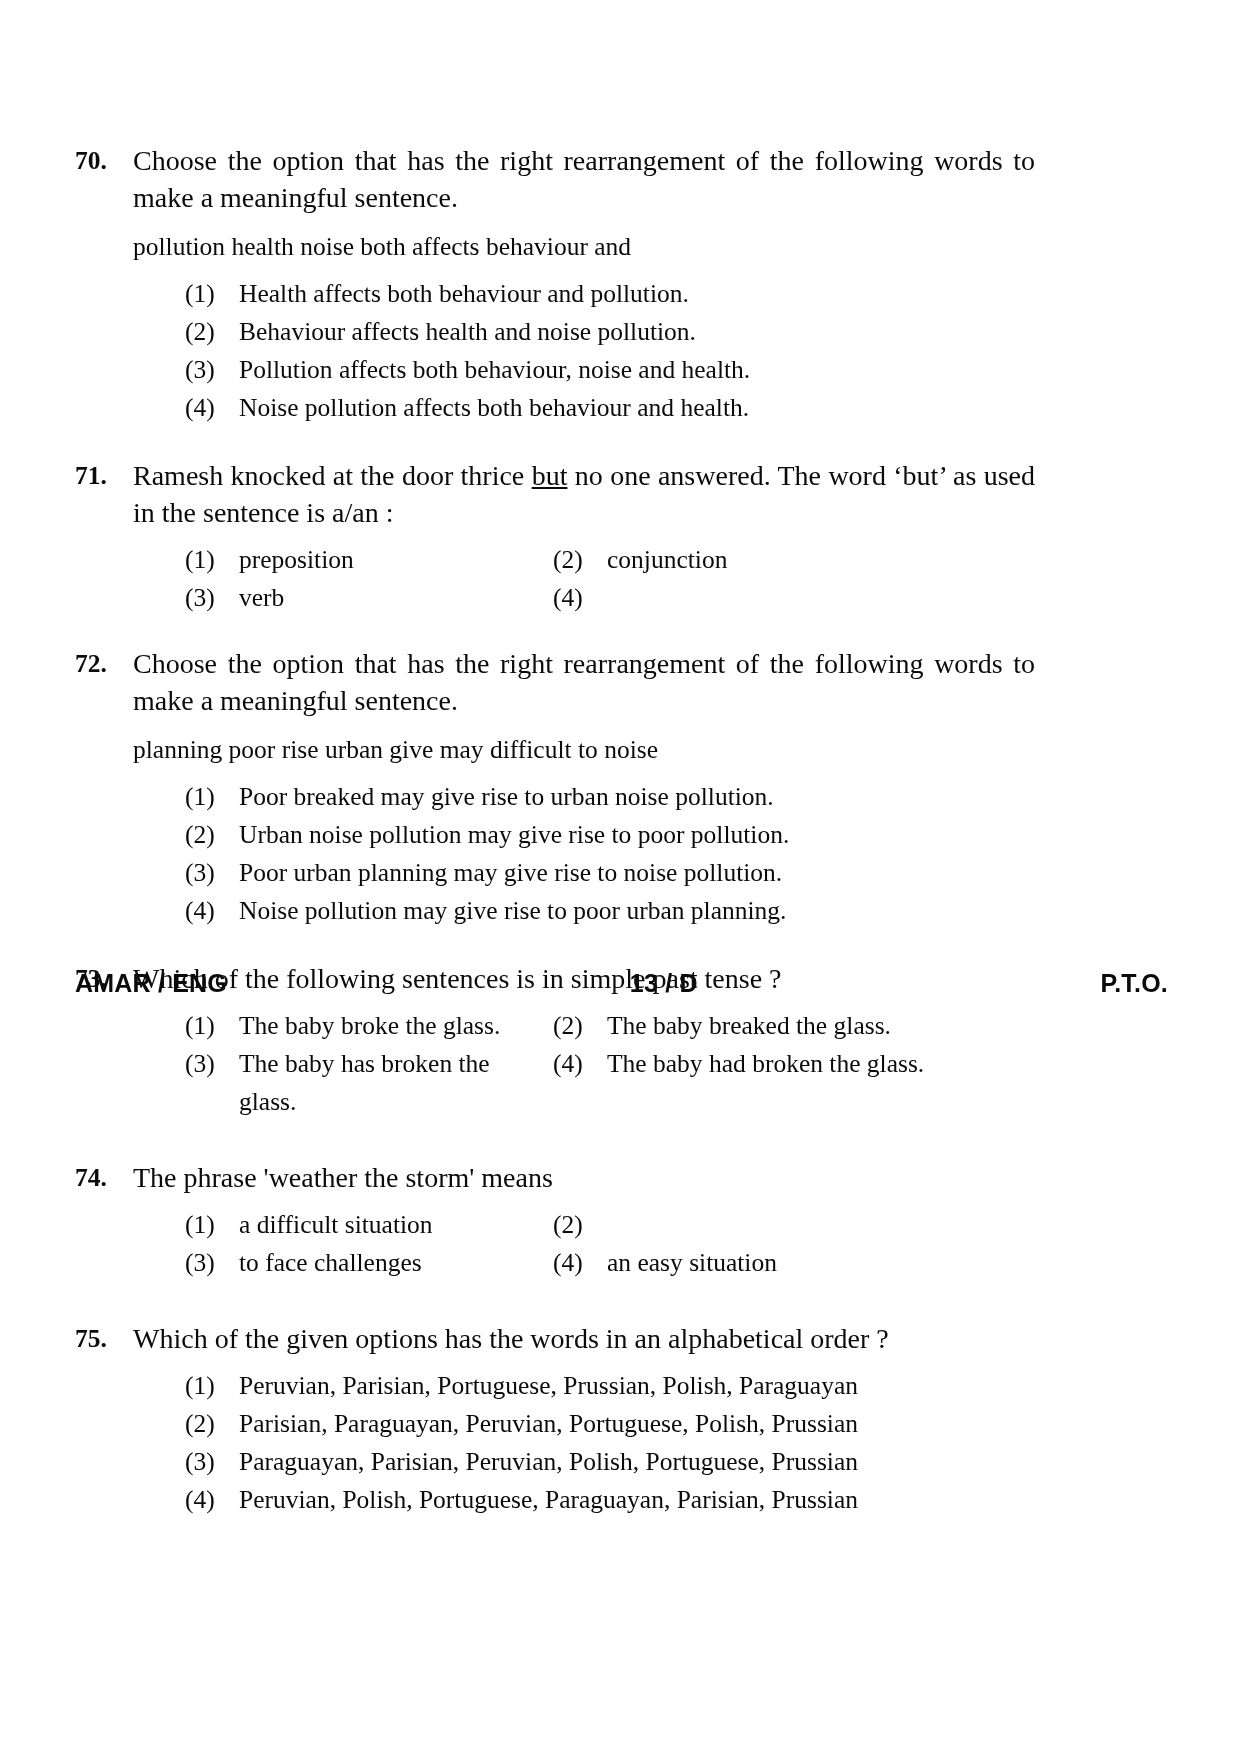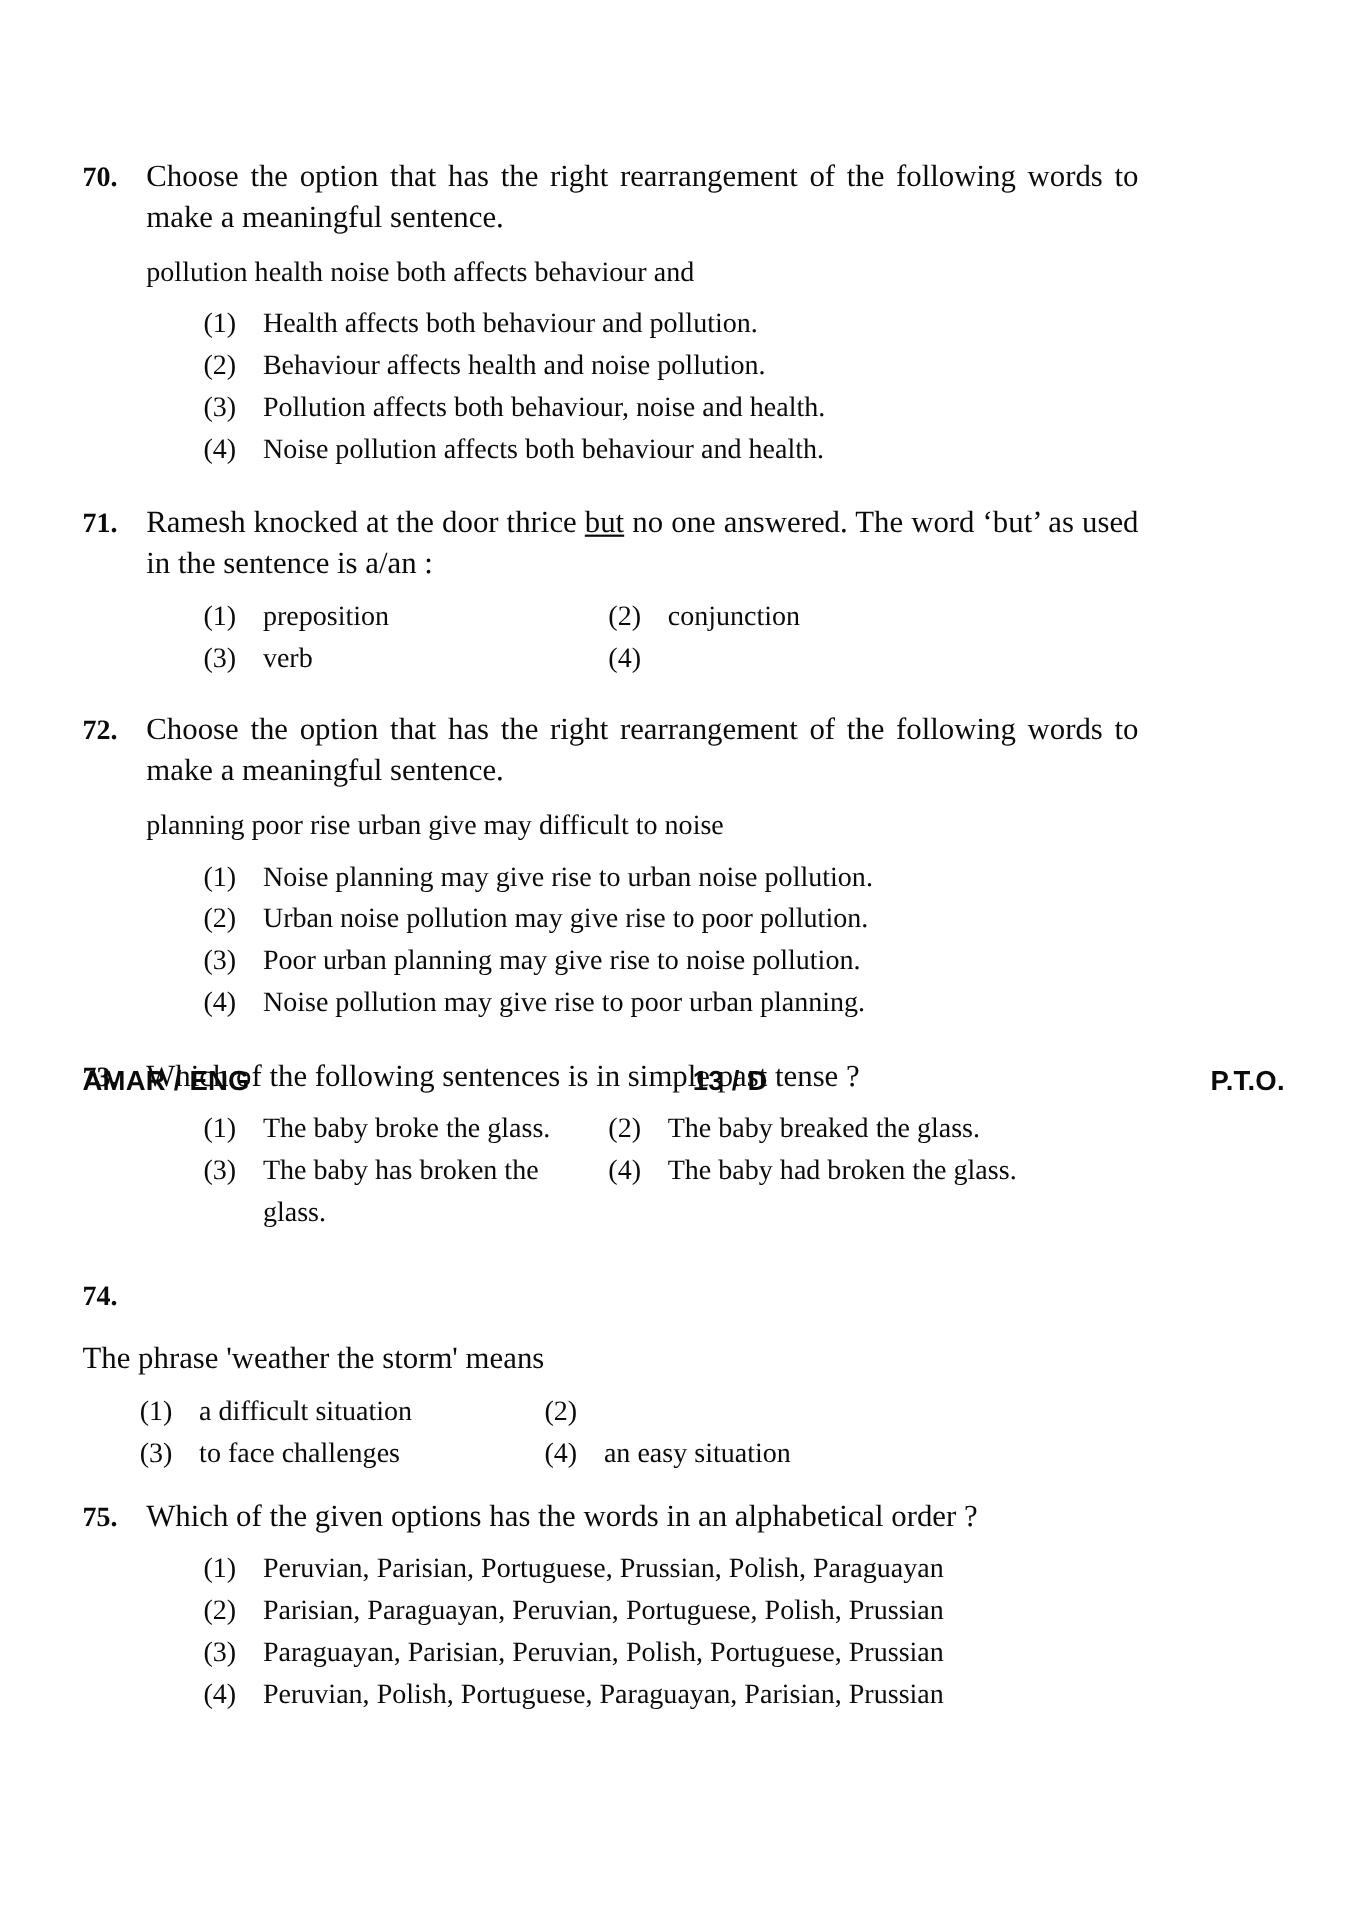--- a/index.html
+++ b/index.html
@@ -186,21 +186,21 @@
 
     <div class="q-block">
       <div class="q-num">72.</div>
       <div class="q-body">
         <p class="q-stem">Choose the option that has the right rearrangement of the following words to make a meaningful sentence.</p>
         <div class="q-jumble">planning poor rise urban give may difficult to noise</div>
         <div class="opts one-col">
           <div class="opt-row">
             <div class="opt">
               <span class="opt-key">(1)</span>
-              <span class="opt-text">Noise planning may give rise to urban noise pollution.</span>
+              <span class="opt-text">Poor breaked may give rise to urban noise pollution.</span>
             </div>
           </div>
           <div class="opt-row">
             <div class="opt">
               <span class="opt-key">(2)</span>
               <span class="opt-text">Urban noise pollution may give rise to poor pollution.</span>
             </div>
           </div>
           <div class="opt-row">
             <div class="opt">
@@ -240,21 +240,21 @@
             </div>
             <div class="opt">
               <span class="opt-key">(4)</span>
               <span class="opt-text">The baby had broken the glass.</span>
             </div>
           </div>
         </div>
       </div>
     </div>
 
-    <div class="q-block" style="margin-bottom:20px;flex-direction:column;">
+    <div class="q-block" style="margin-bottom:38px;">
       <div class="q-num">74.</div>
       <div class="q-body">
         <p class="q-stem no-justify">The phrase 'weather the storm' means</p>
         <div class="opts two-col">
           <div class="opt-row">
             <div class="opt">
               <span class="opt-key">(1)</span>
               <span class="opt-text">a difficult situation</span>
             </div>
             <div class="opt">

